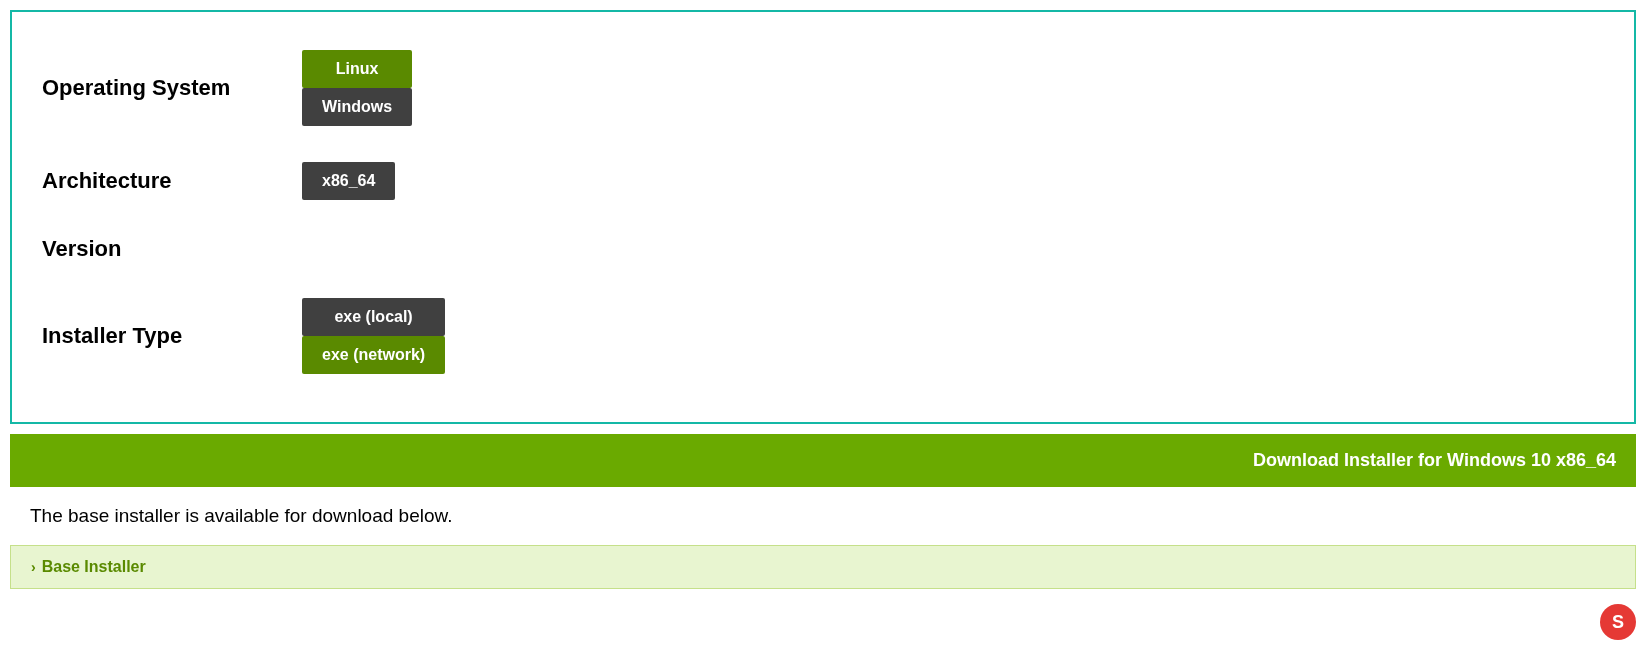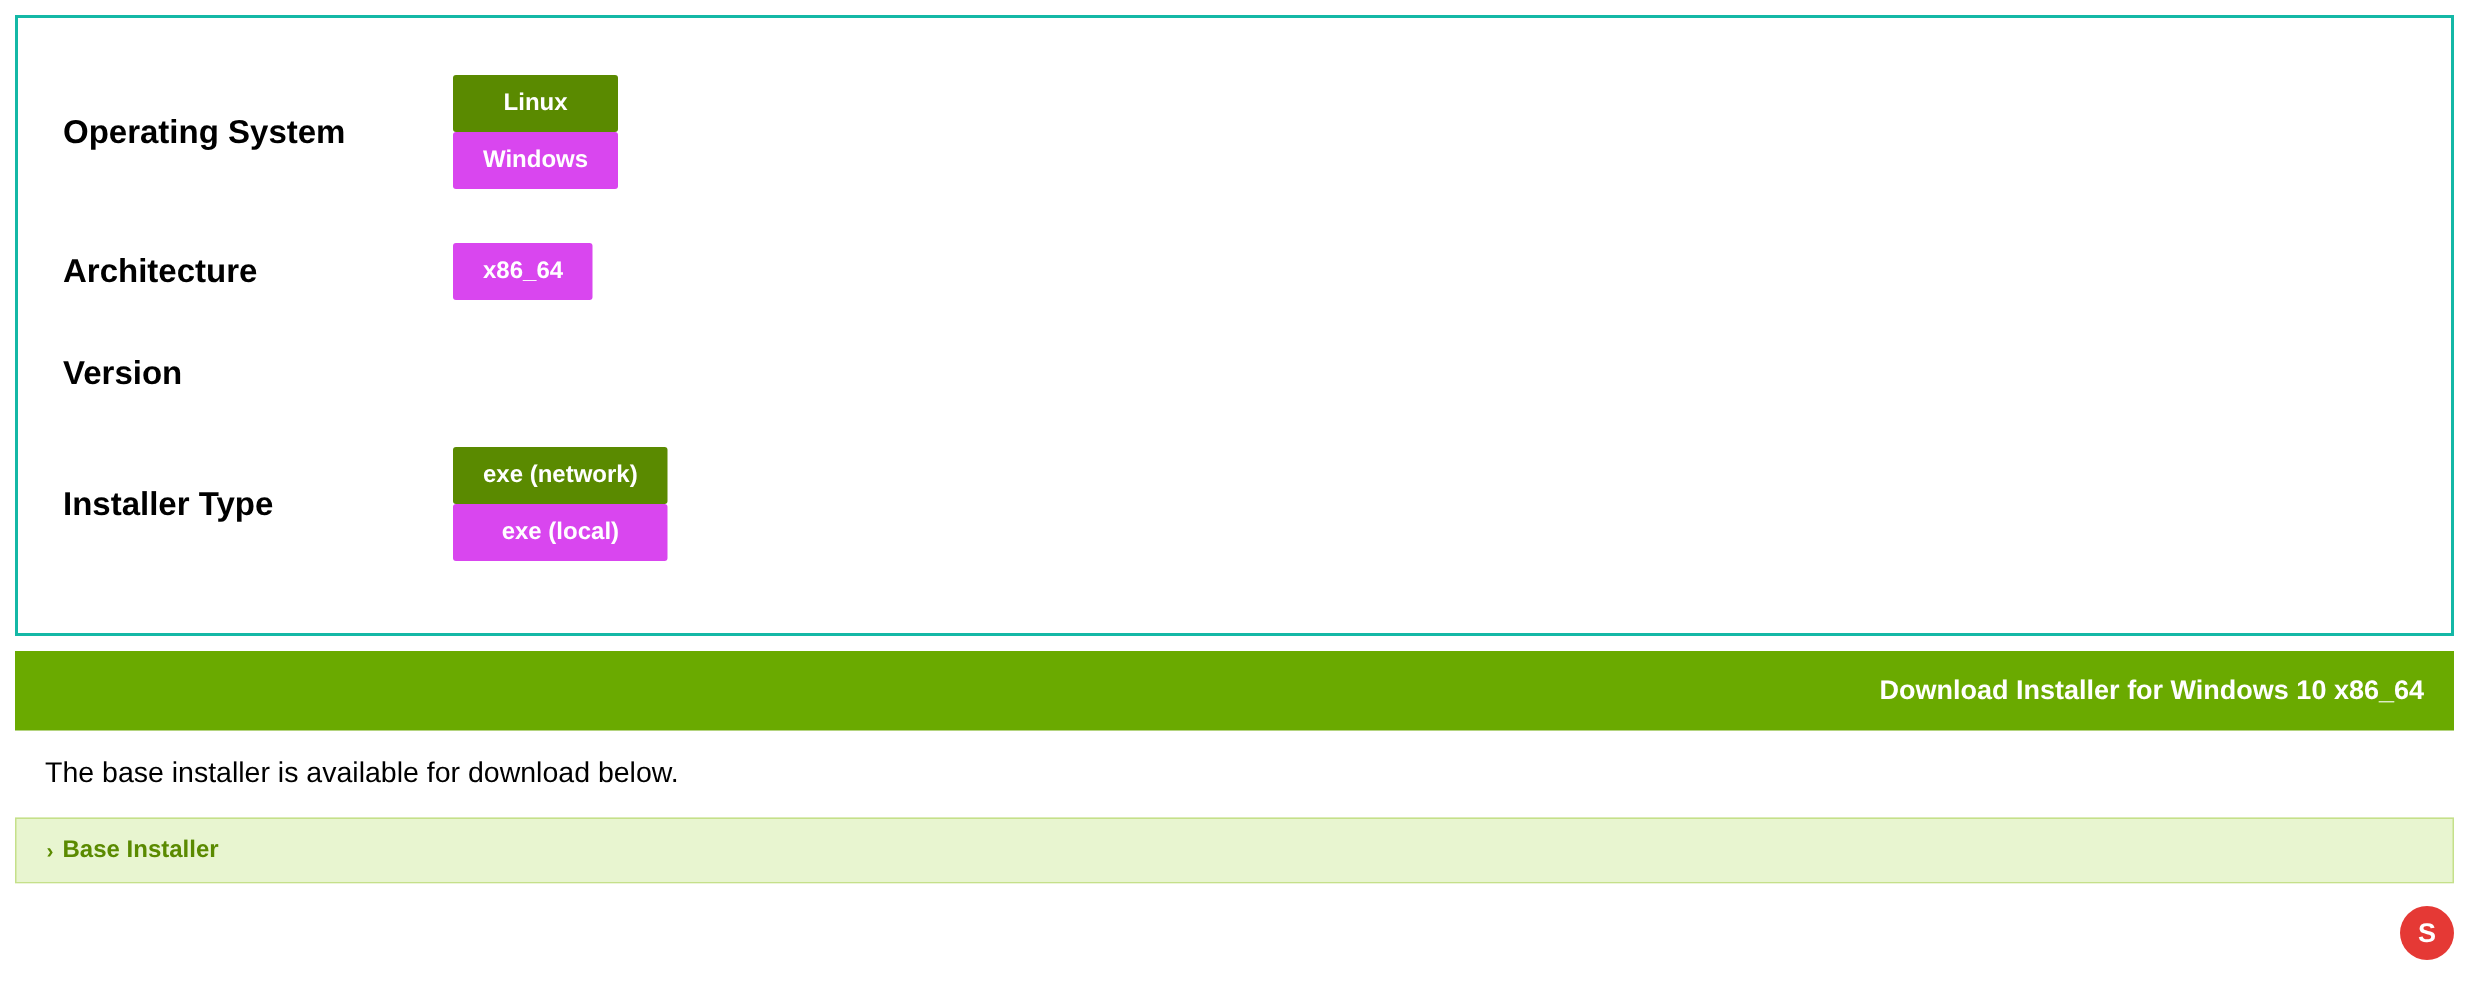--- a/index.html
+++ b/index.html
@@ -42,21 +42,21 @@
       cursor: pointer;
       border-radius: 2px;
     }
 
     .btn-active {
       background-color: #5a8a00;
       color: #fff;
     }
 
     .btn-inactive {
-      background-color: #d946ef;
+      background-color: #404040;
       color: #fff;
       text-align: center;
     }
 
     .download-bar {
       background-color: #6aaa00;
       color: #fff;
       padding: 16px 20px;
       font-size: 18px;
       font-weight: bold;
@@ -147,22 +147,22 @@
     </div>
   </div>
 
   <div class="selector-row">
     <div class="selector-label">Version</div>
   </div>
 
   <div class="selector-row">
     <div class="selector-label">Installer Type</div>
     <div class="selector-buttons">
+      <button class="btn-option btn-inactive">exe (local)</button>
       <button class="btn-option btn-active">exe (network)</button>
-      <button class="btn-option btn-inactive">exe (local)</button>
     </div>
   </div>
 </div>
 
 <div class="download-bar">
   <span>Download Installer for Windows 10 x86_64</span>
 </div>
 
 <div class="download-description">
   <span>The base installer is available for download below.</span>

